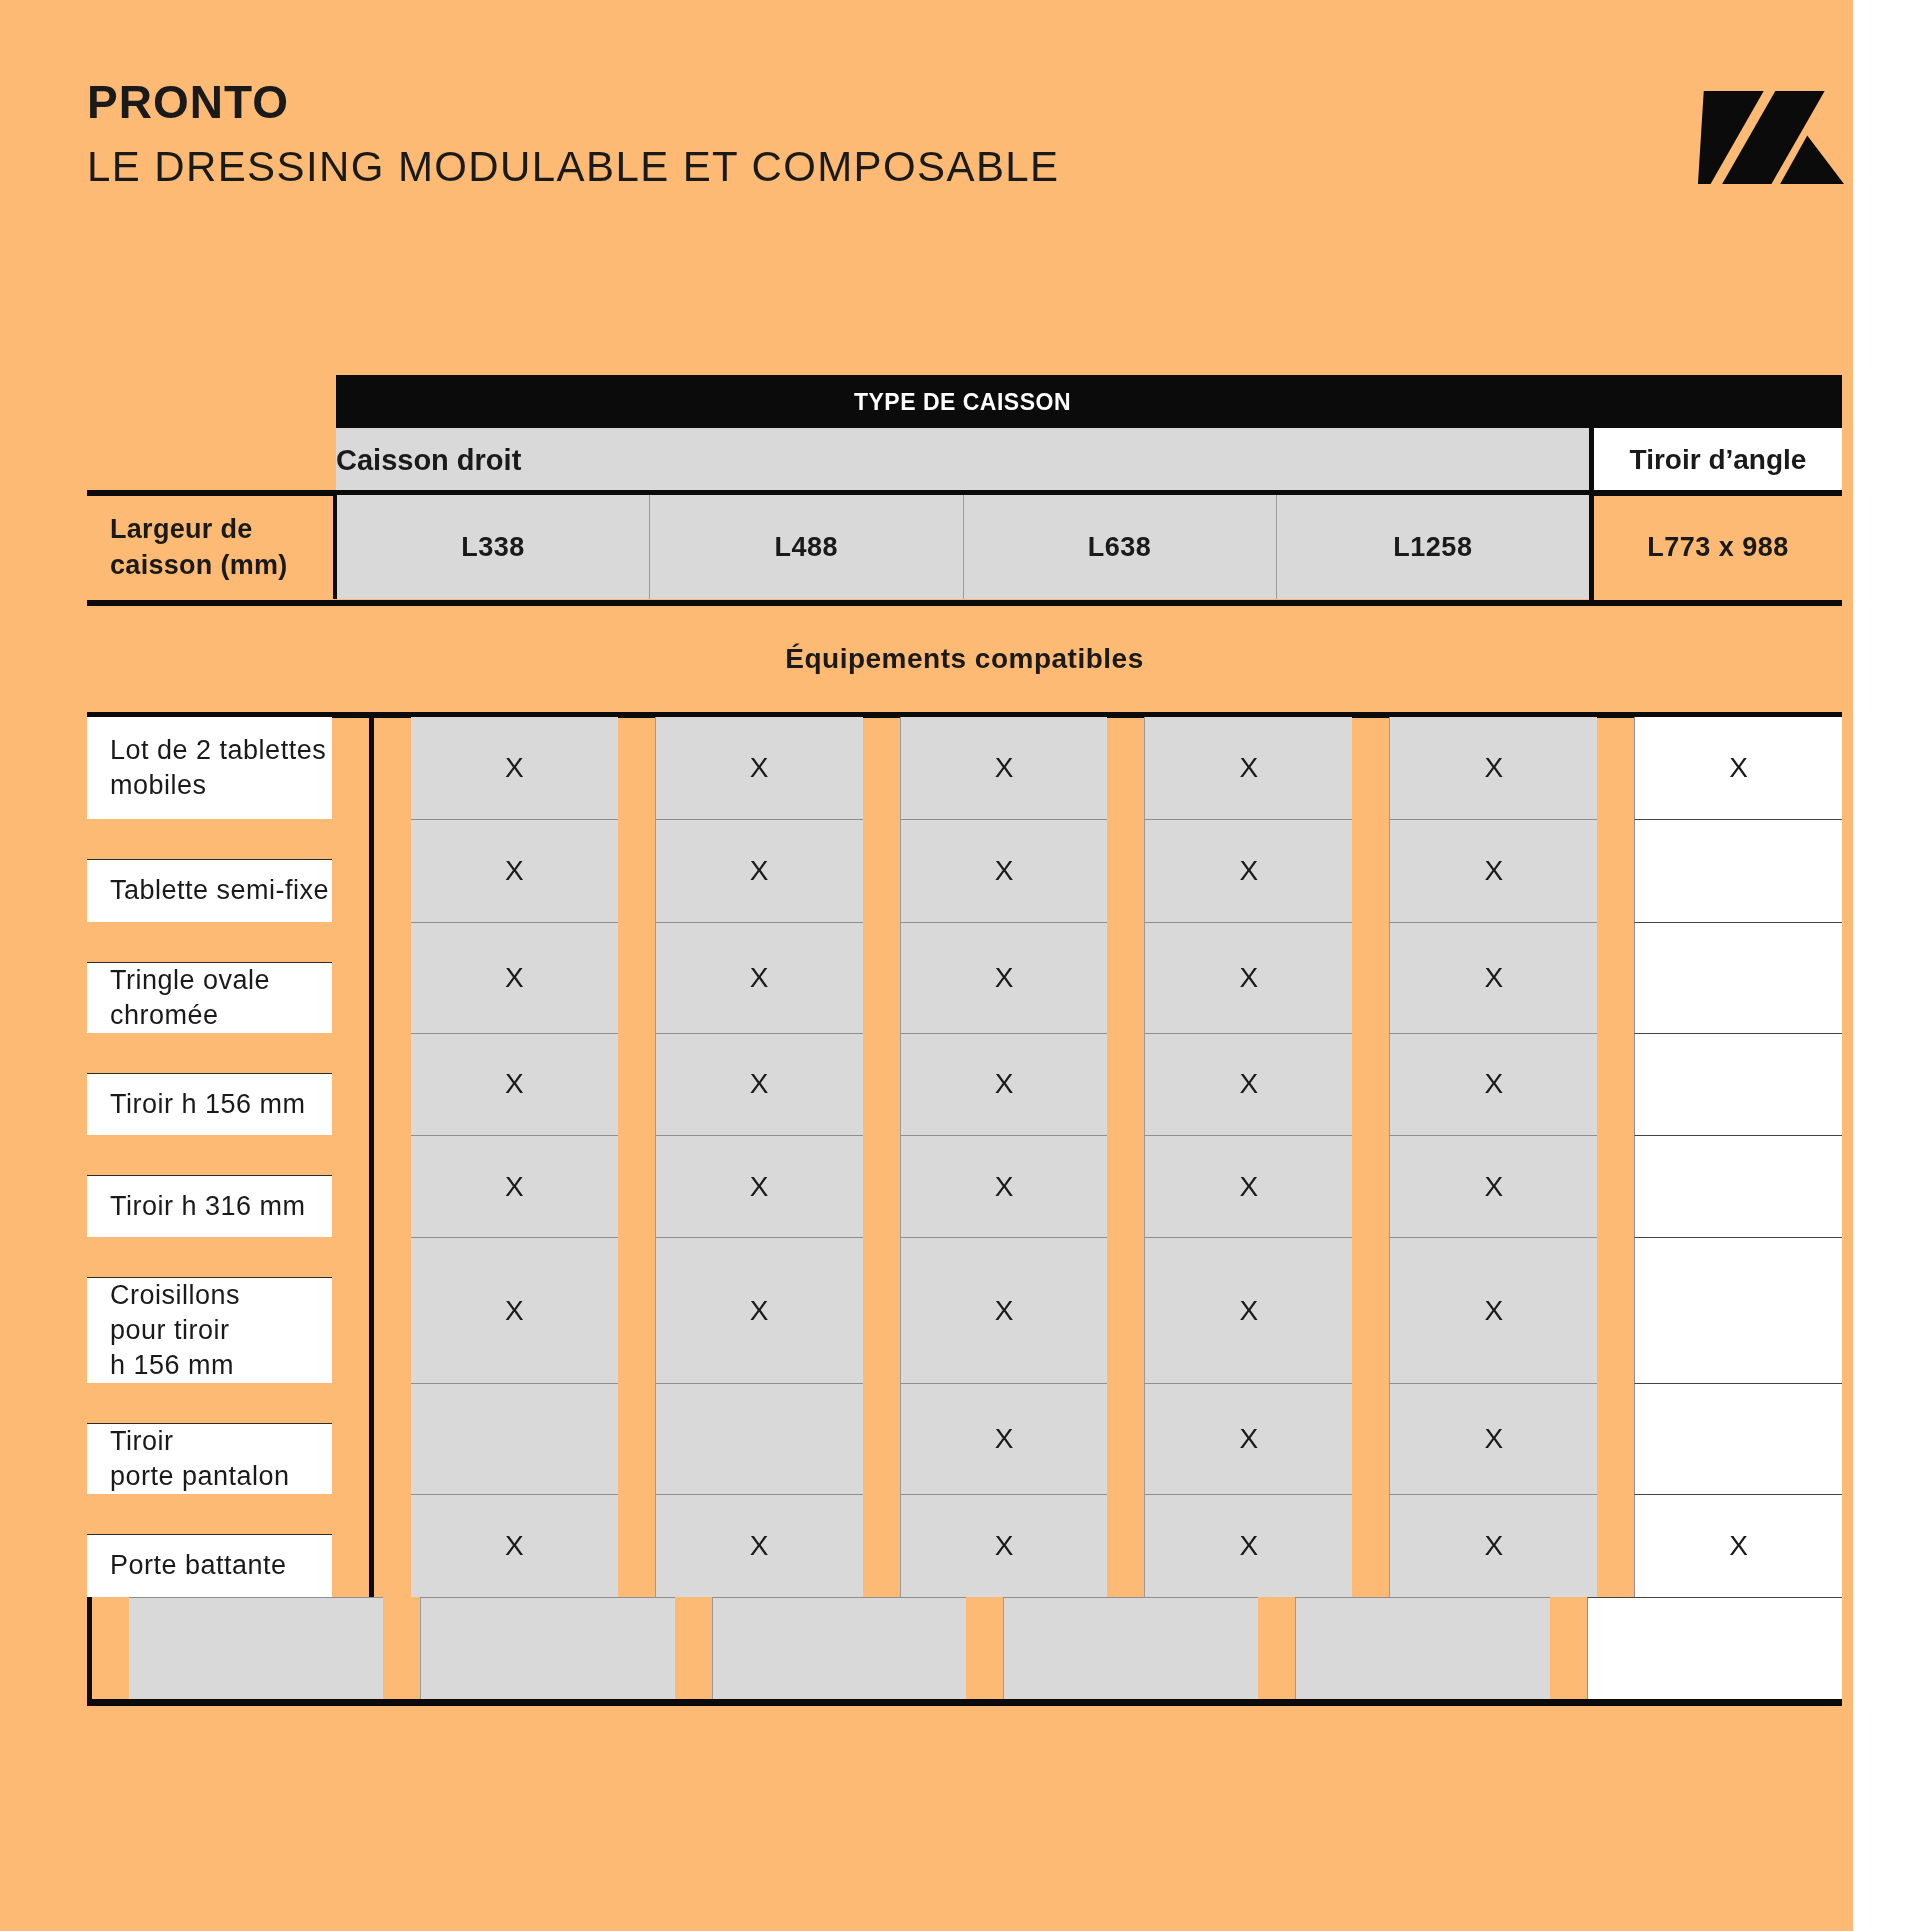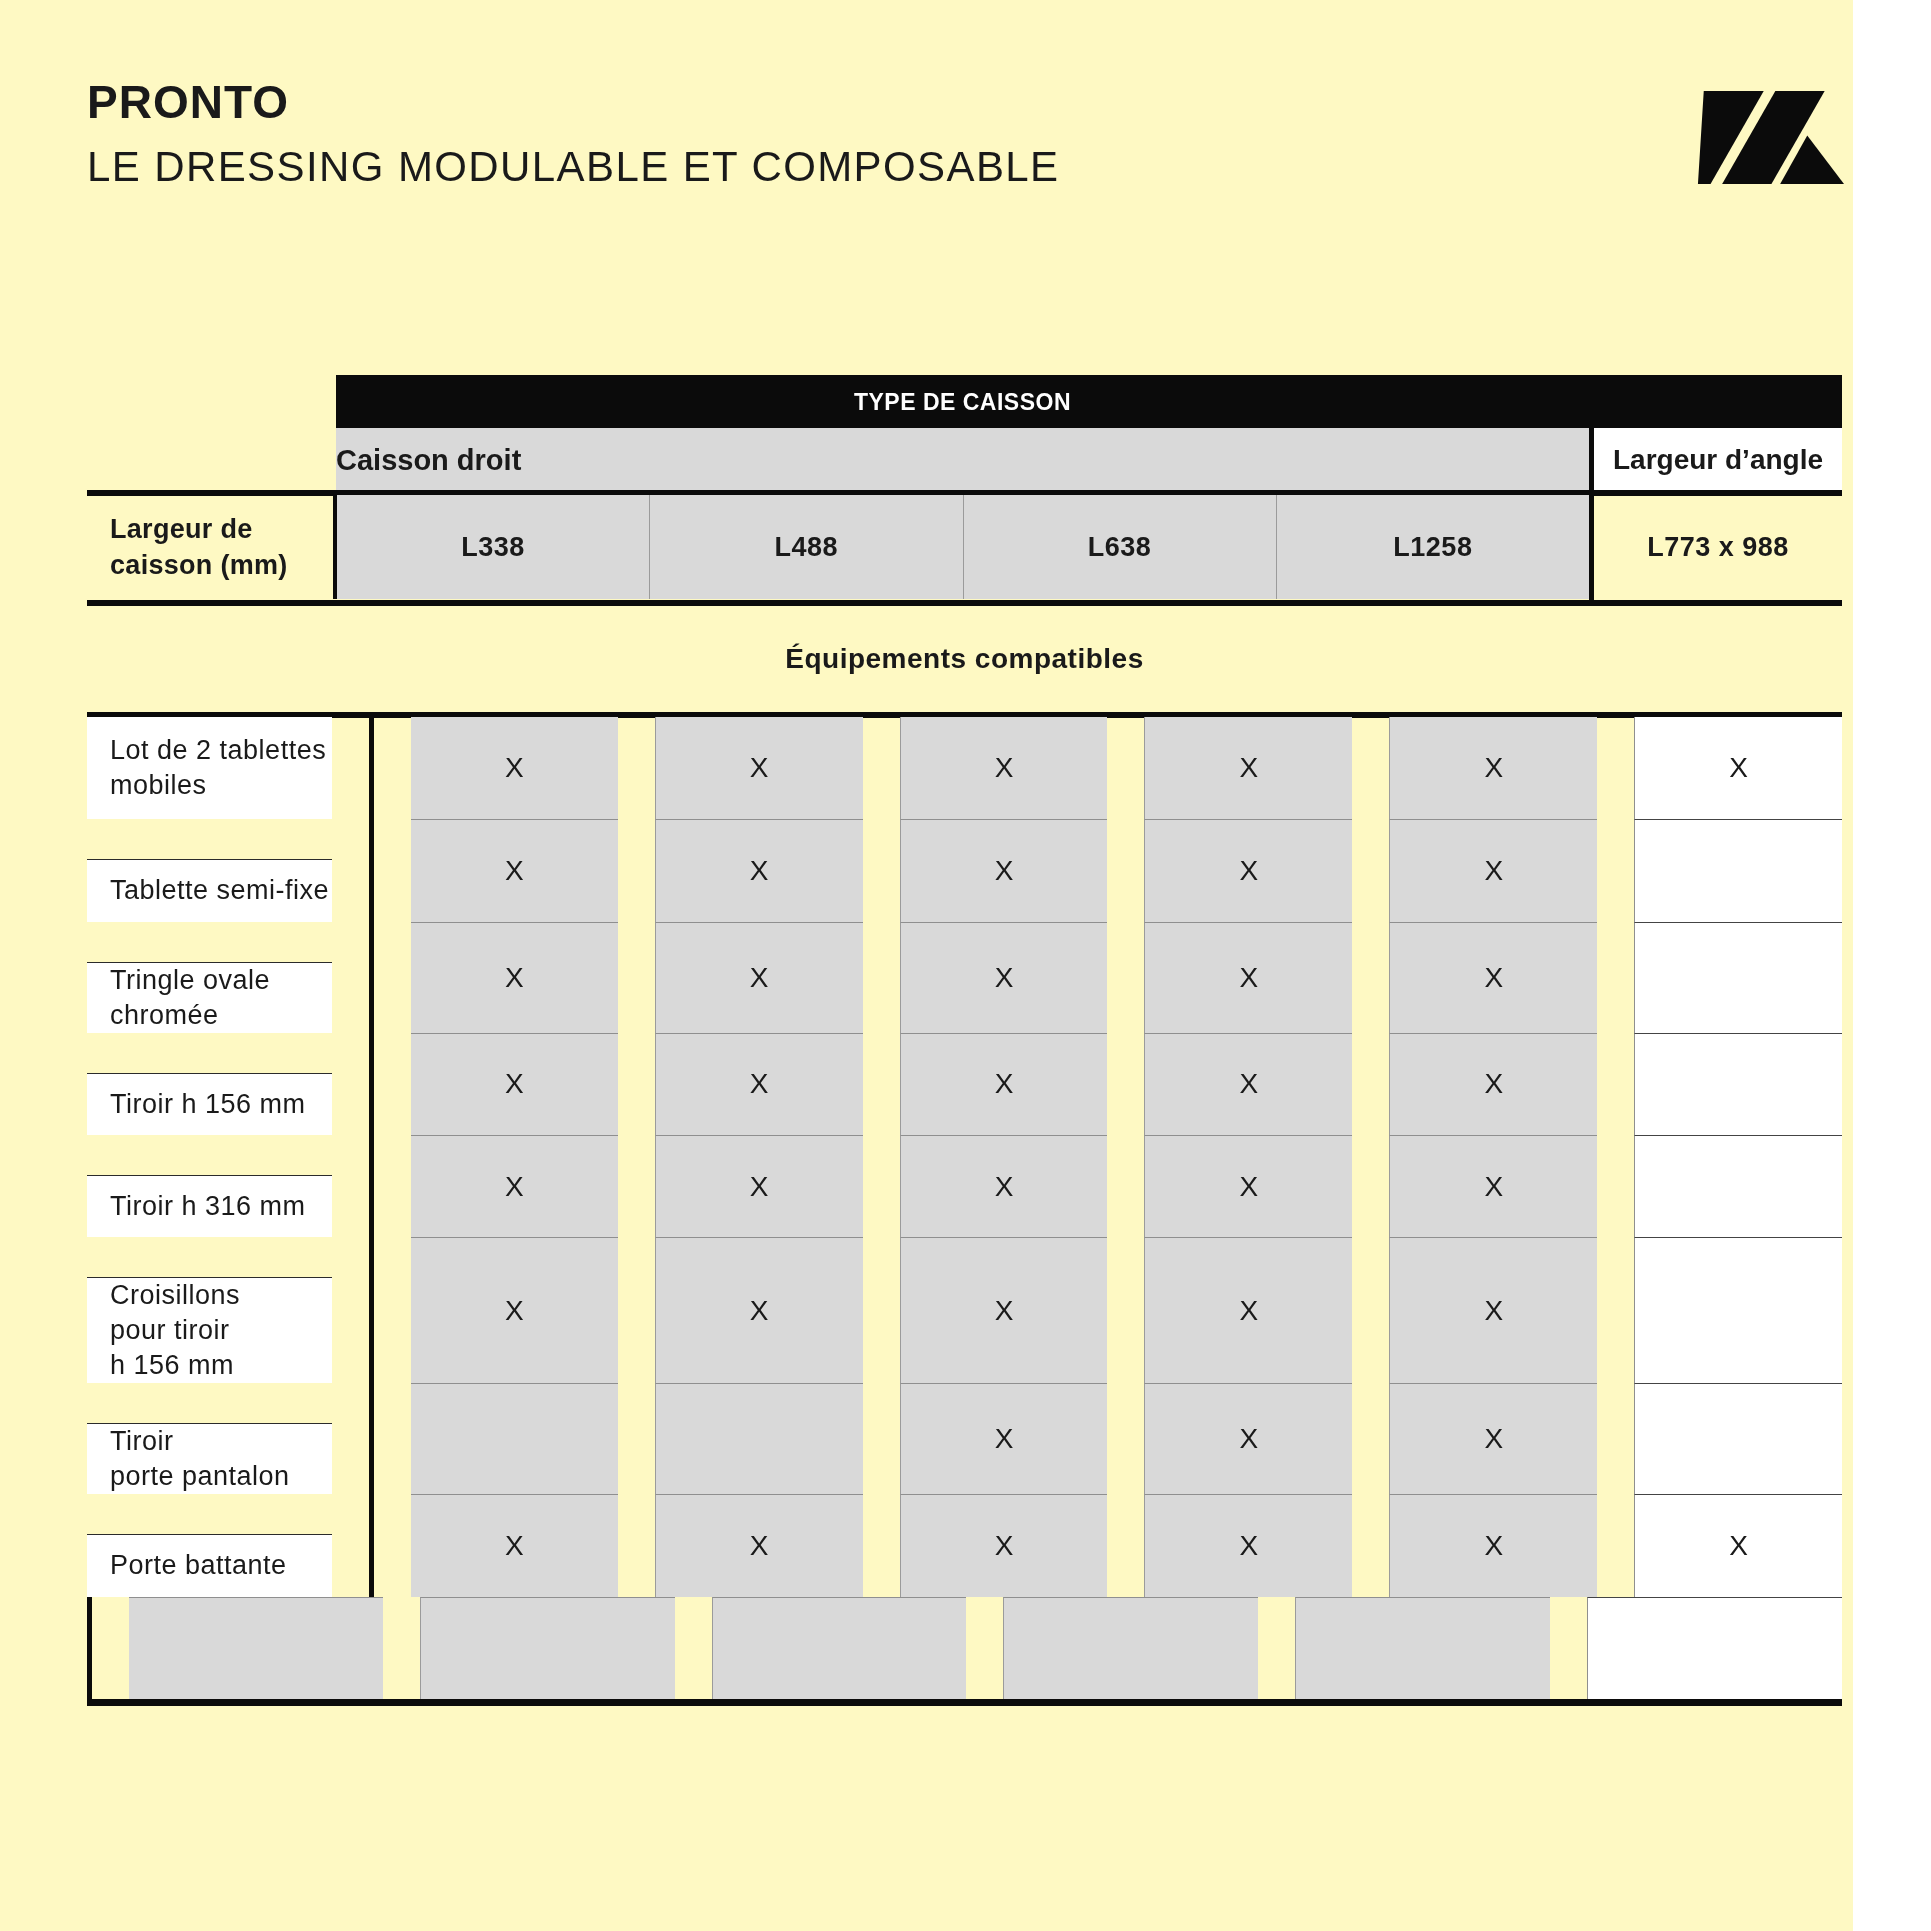--- a/index.html
+++ b/index.html
@@ -1,16 +1,16 @@
 <!DOCTYPE html>
 <html><head>
 <meta charset="utf-8">
 <style>
   html,body{margin:0;padding:0;background:#ffffff;}
-  .canvas{position:relative;width:1853px;height:1931px;background:#fef9c3;
+  .canvas{position:relative;width:1853px;height:1931px;background:#fdba74;
           font-family:"Liberation Sans",sans-serif;color:#1a1a1a;overflow:hidden;}
   .abs{position:absolute;}
 
   
   .title{left:87px;top:75px;font-size:46px;font-weight:700;letter-spacing:1px;}
   .subtitle{left:87px;top:143px;font-size:42px;font-weight:400;letter-spacing:1.4px;}
   .logo{left:1697px;top:91px;width:147px;height:93px;}
 
   
   .blackbar{left:336px;top:375px;width:1506px;height:53px;background:#0b0b0b;}
@@ -65,21 +65,21 @@
   <svg class="abs logo" viewBox="0 0 152 96" xmlns="http://www.w3.org/2000/svg">
     <polygon points="7,0 69,0 14,96 1,96" fill="#0b0b0b"></polygon>
     <polygon points="81,0 132,0 77,96 26,96" fill="#0b0b0b"></polygon>
     <polygon points="114,46 152,96 86,96" fill="#0b0b0b"></polygon>
   </svg>
 
   <div class="abs blackbar">
     <span>TYPE DE CAISSON</span>
   </div>
   <div class="abs droitcell">Caisson droit</div>
-  <div class="abs anglecell">Largeur d’angle</div>
+  <div class="abs anglecell">Tiroir d’angle</div>
   <div class="abs vthick1"></div>
   <div class="abs ruleA"></div>
 
   <div class="abs widthlabel">Largeur de
 caisson (mm)</div>
   <div class="abs vthick2"></div>
   <div class="abs widthrow">
     <div class="wcell">L338</div>
     <div class="wcell">L488</div>
     <div class="wcell">L638</div>

